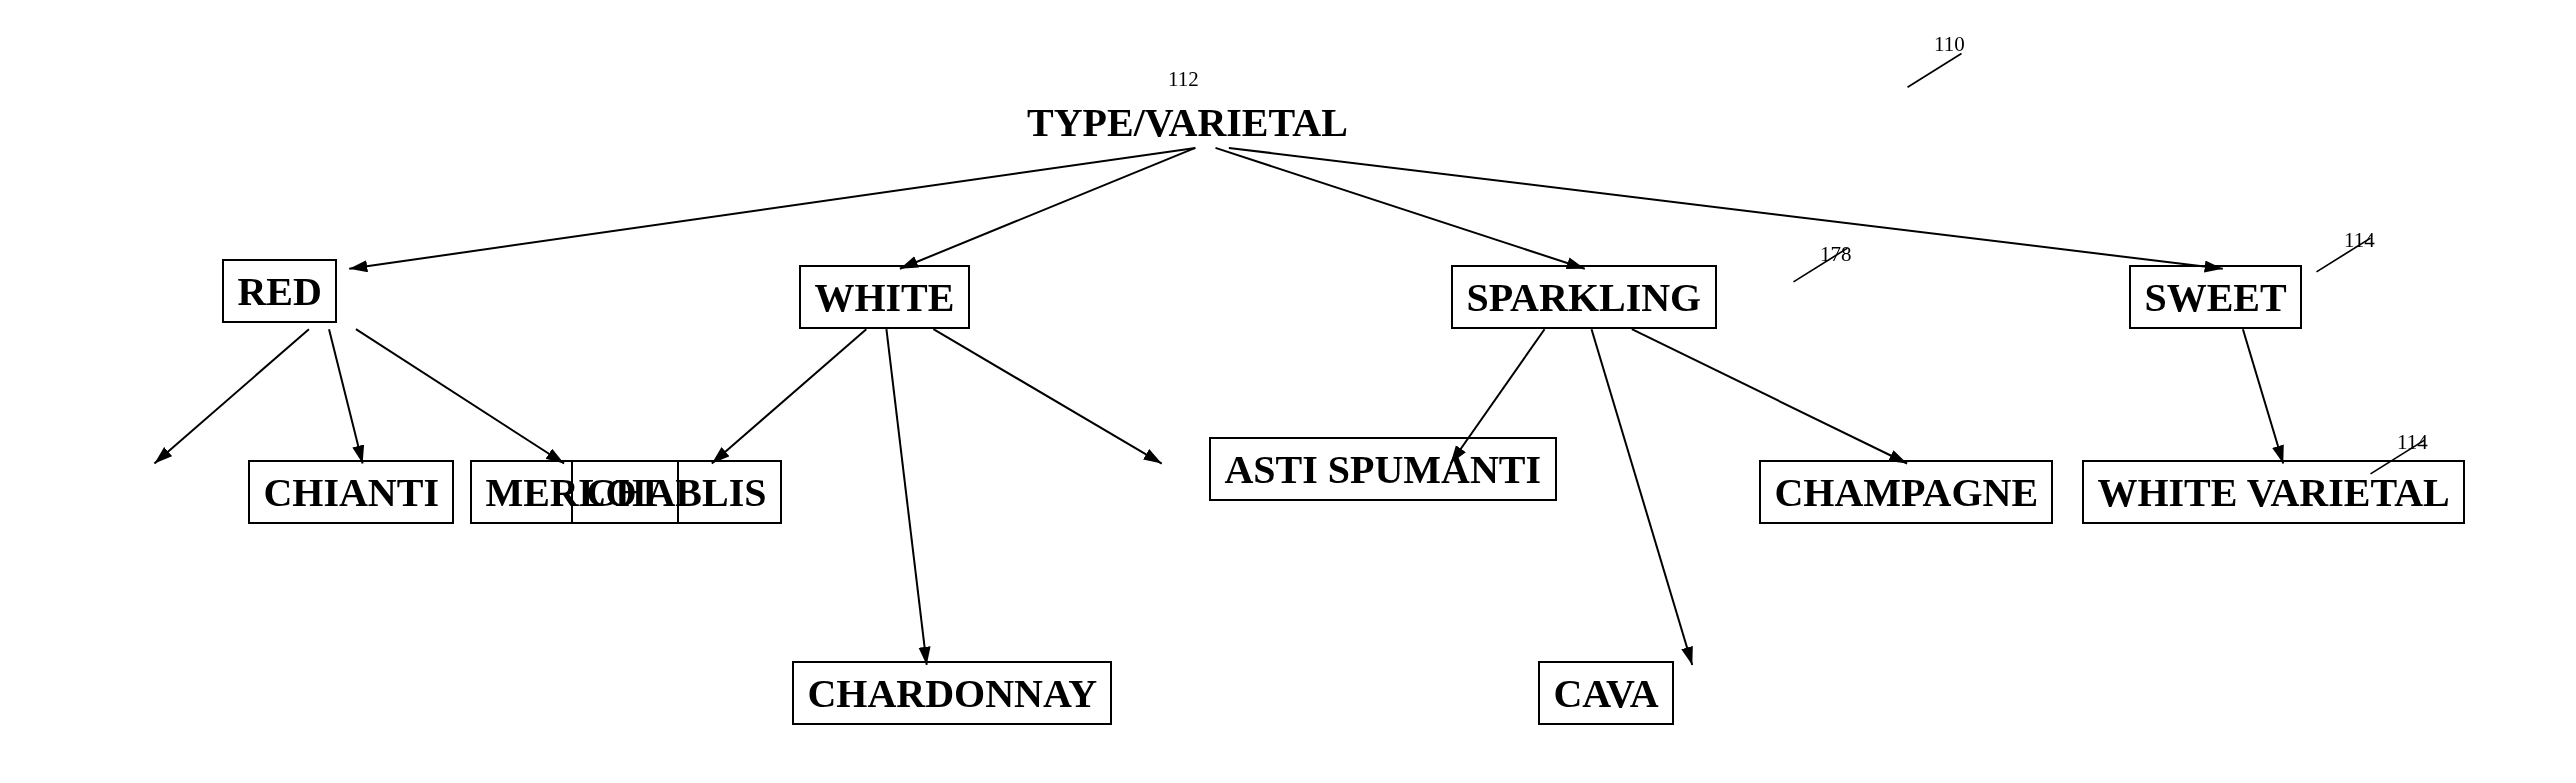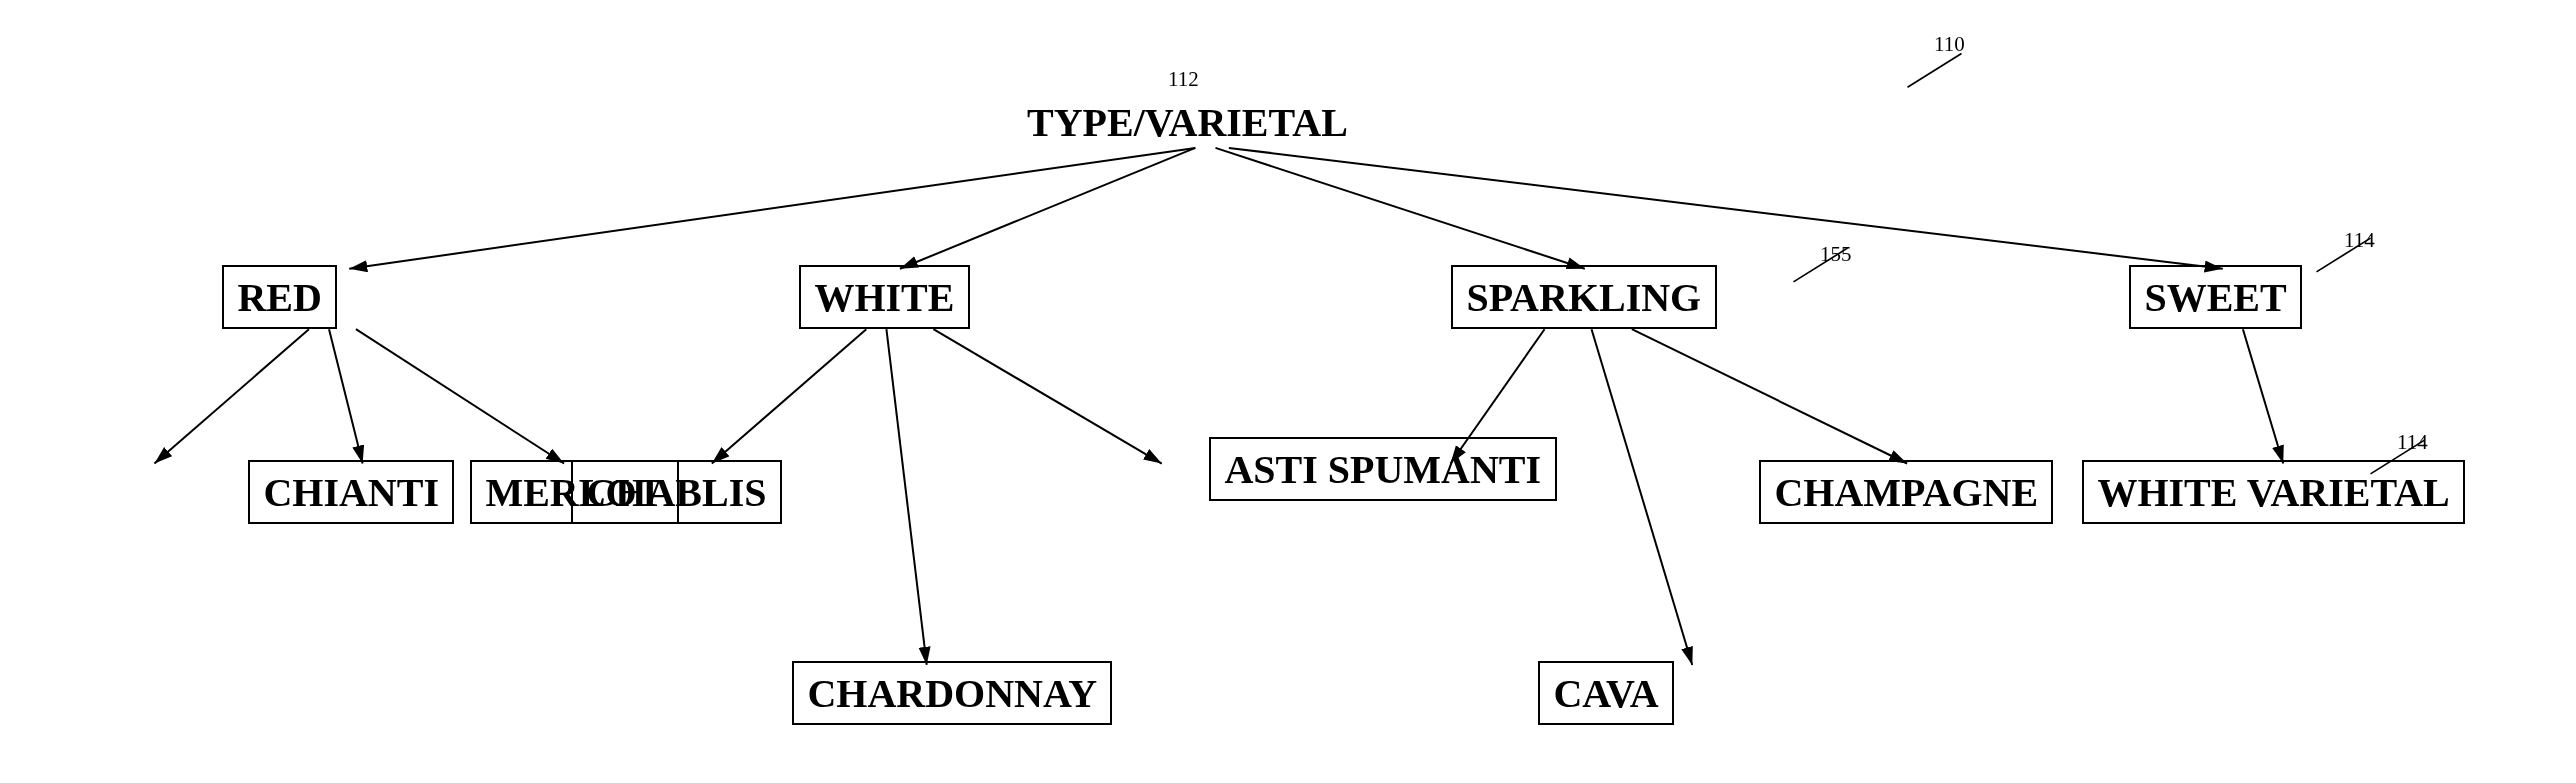--- a/index.html
+++ b/index.html
@@ -88,38 +88,38 @@
   </svg>
 
   <div class="label-ref" style="left: 1934px; top: 32px;">110</div>
 
   <svg style="position:absolute;top:40px;left:1894px;width:81px;height:54px;" viewBox="0 0 120 80" width="81" height="54">
     <line x1="100" y1="20" x2="20" y2="70" stroke="#000" stroke-width="2.5"></line>
   </svg>
 
   <div class="label-ref" style="left: 1168px; top: 67px;">112</div>
 
-  <div class="label-ref" style="left: 1820px; top: 242px;">155</div>
+  <div class="label-ref" style="left: 1820px; top: 242px;">178</div>
   <svg style="position:absolute;top:238px;left:1780px;width:81px;height:54px;" viewBox="0 0 120 80" width="81" height="54">
     <line x1="100" y1="15" x2="20" y2="65" stroke="#000" stroke-width="2.5"></line>
   </svg>
 
   <div class="label-ref" style="left: 2344px; top: 228px;">114</div>
   <svg style="position:absolute;top:228px;left:2303px;width:81px;height:54px;" viewBox="0 0 120 80" width="81" height="54">
     <line x1="100" y1="15" x2="20" y2="65" stroke="#000" stroke-width="2.5"></line>
   </svg>
 
   <div class="label-ref" style="left: 2397px; top: 430px;">114</div>
   <svg style="position:absolute;top:430px;left:2357px;width:81px;height:54px;" viewBox="0 0 120 80" width="81" height="54">
     <line x1="100" y1="15" x2="20" y2="65" stroke="#000" stroke-width="2.5"></line>
   </svg>
 
   <div class="node plain" style="left: 1027px; top: 99px; transform: none;">TYPE/VARIETAL</div>
 
-  <div class="node boxed" style="left: 222px; top: 265px; text-align: center;">RED</div>
+  <div class="node boxed" style="left: 222px; top: 259px; text-align: center;">RED</div>
 
   <div class="node boxed" style="left: 799px; top: 265px;">WHITE</div>
 
   <div class="node boxed" style="left: 1451px; top: 265px;">SPARKLING</div>
 
   <div class="node boxed" style="left: 2129px; top: 265px;">SWEET</div>
 
 
   <div class="node boxed" style="left: 248px; top: 460px;">CHIANTI</div>
 

